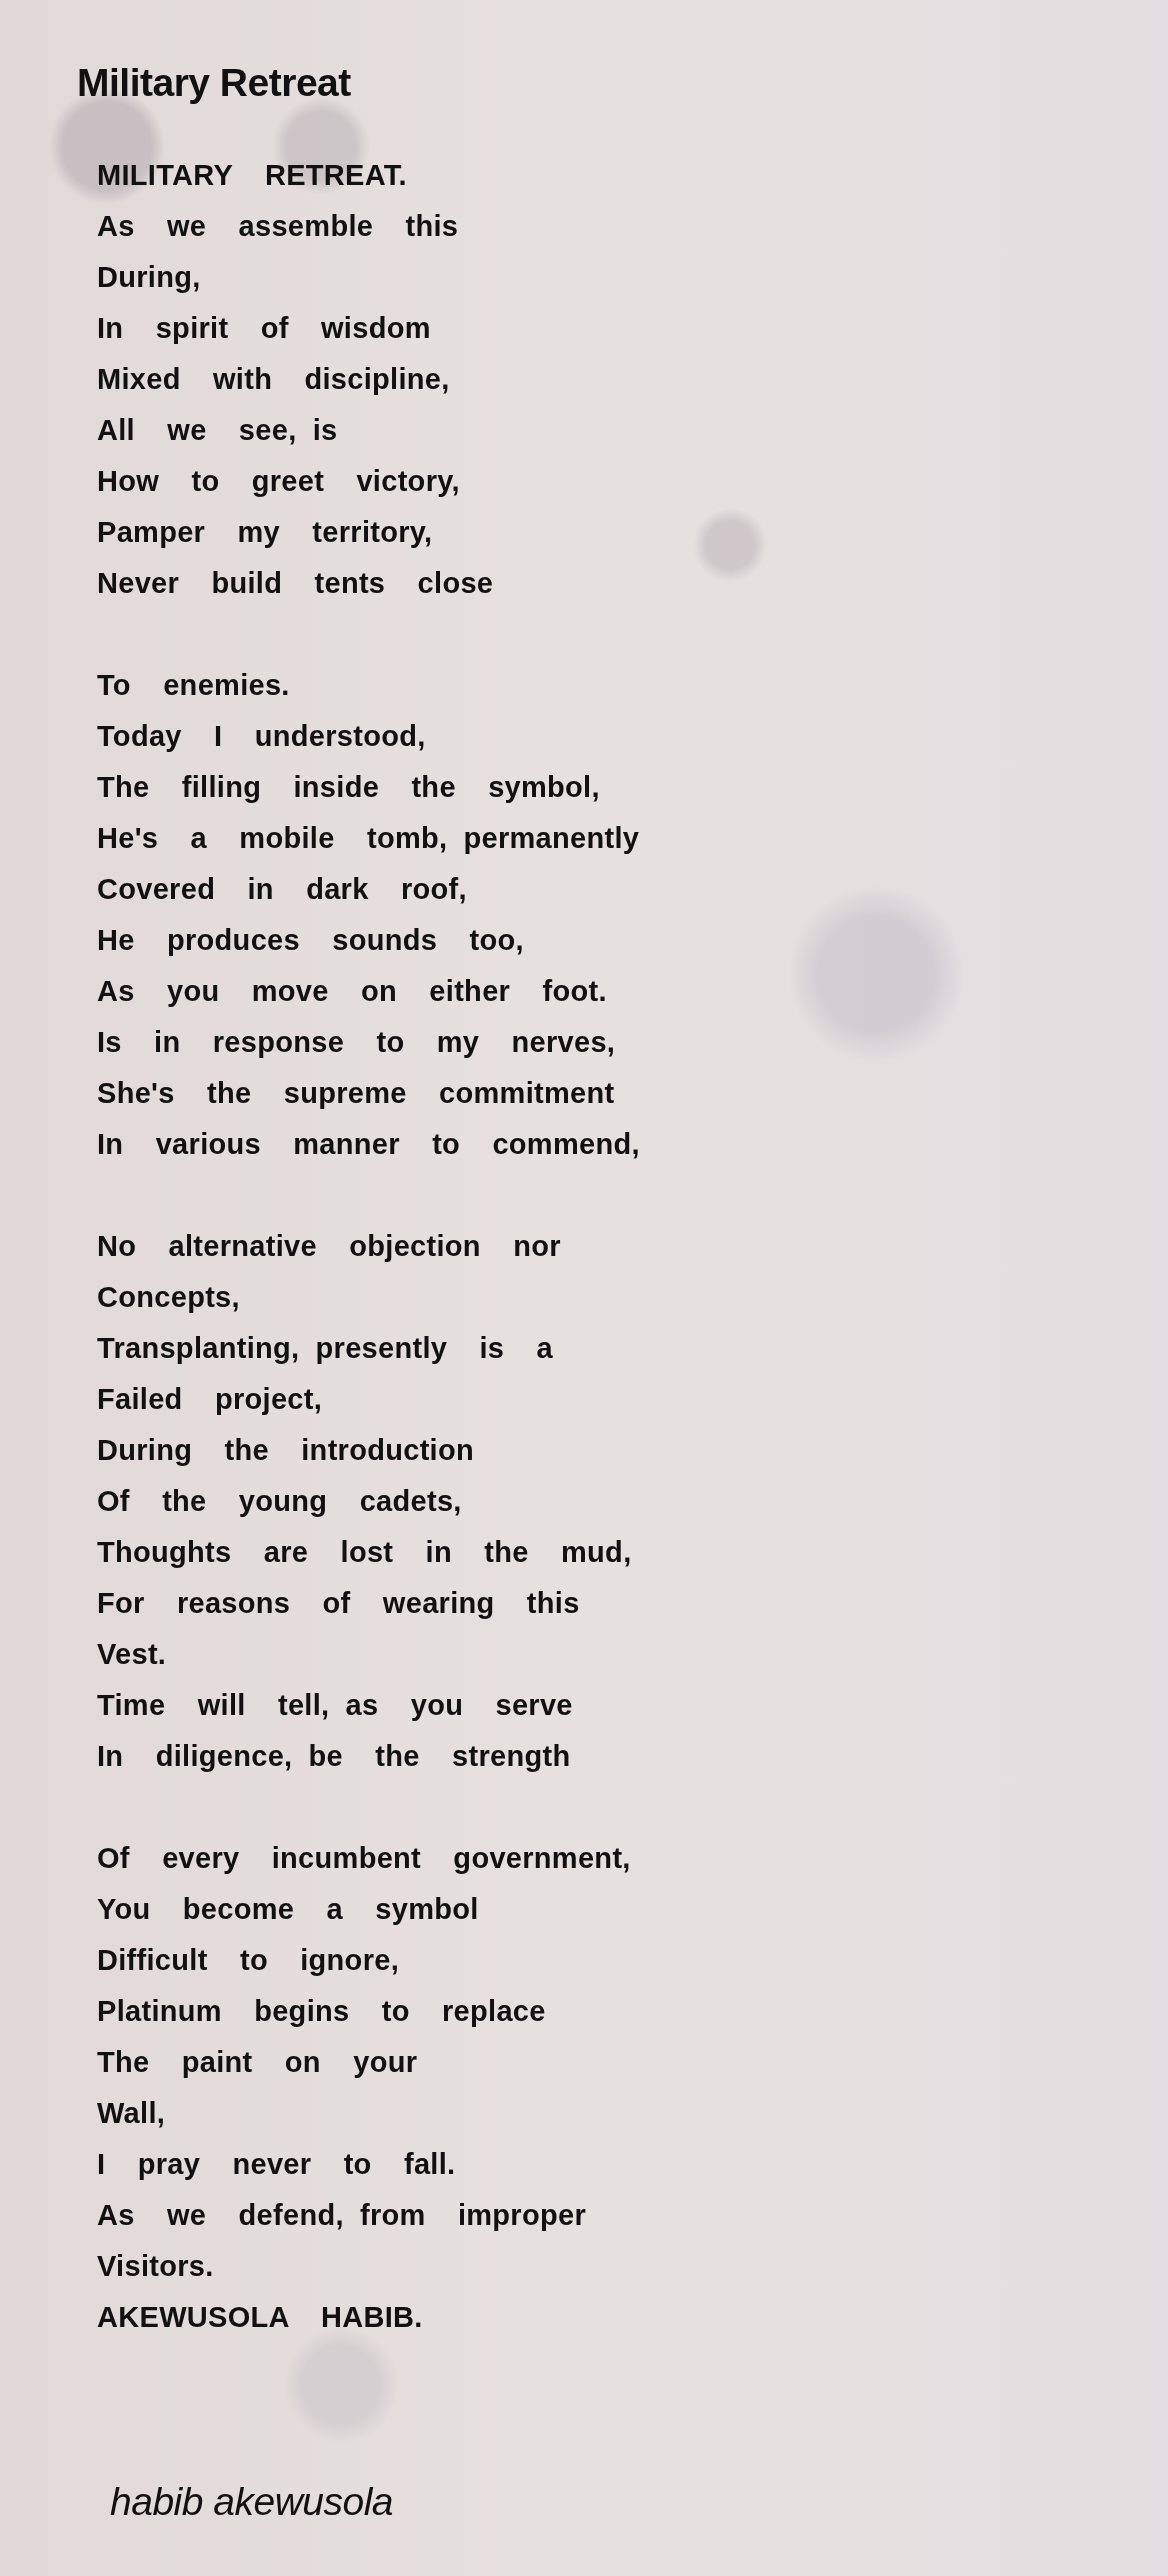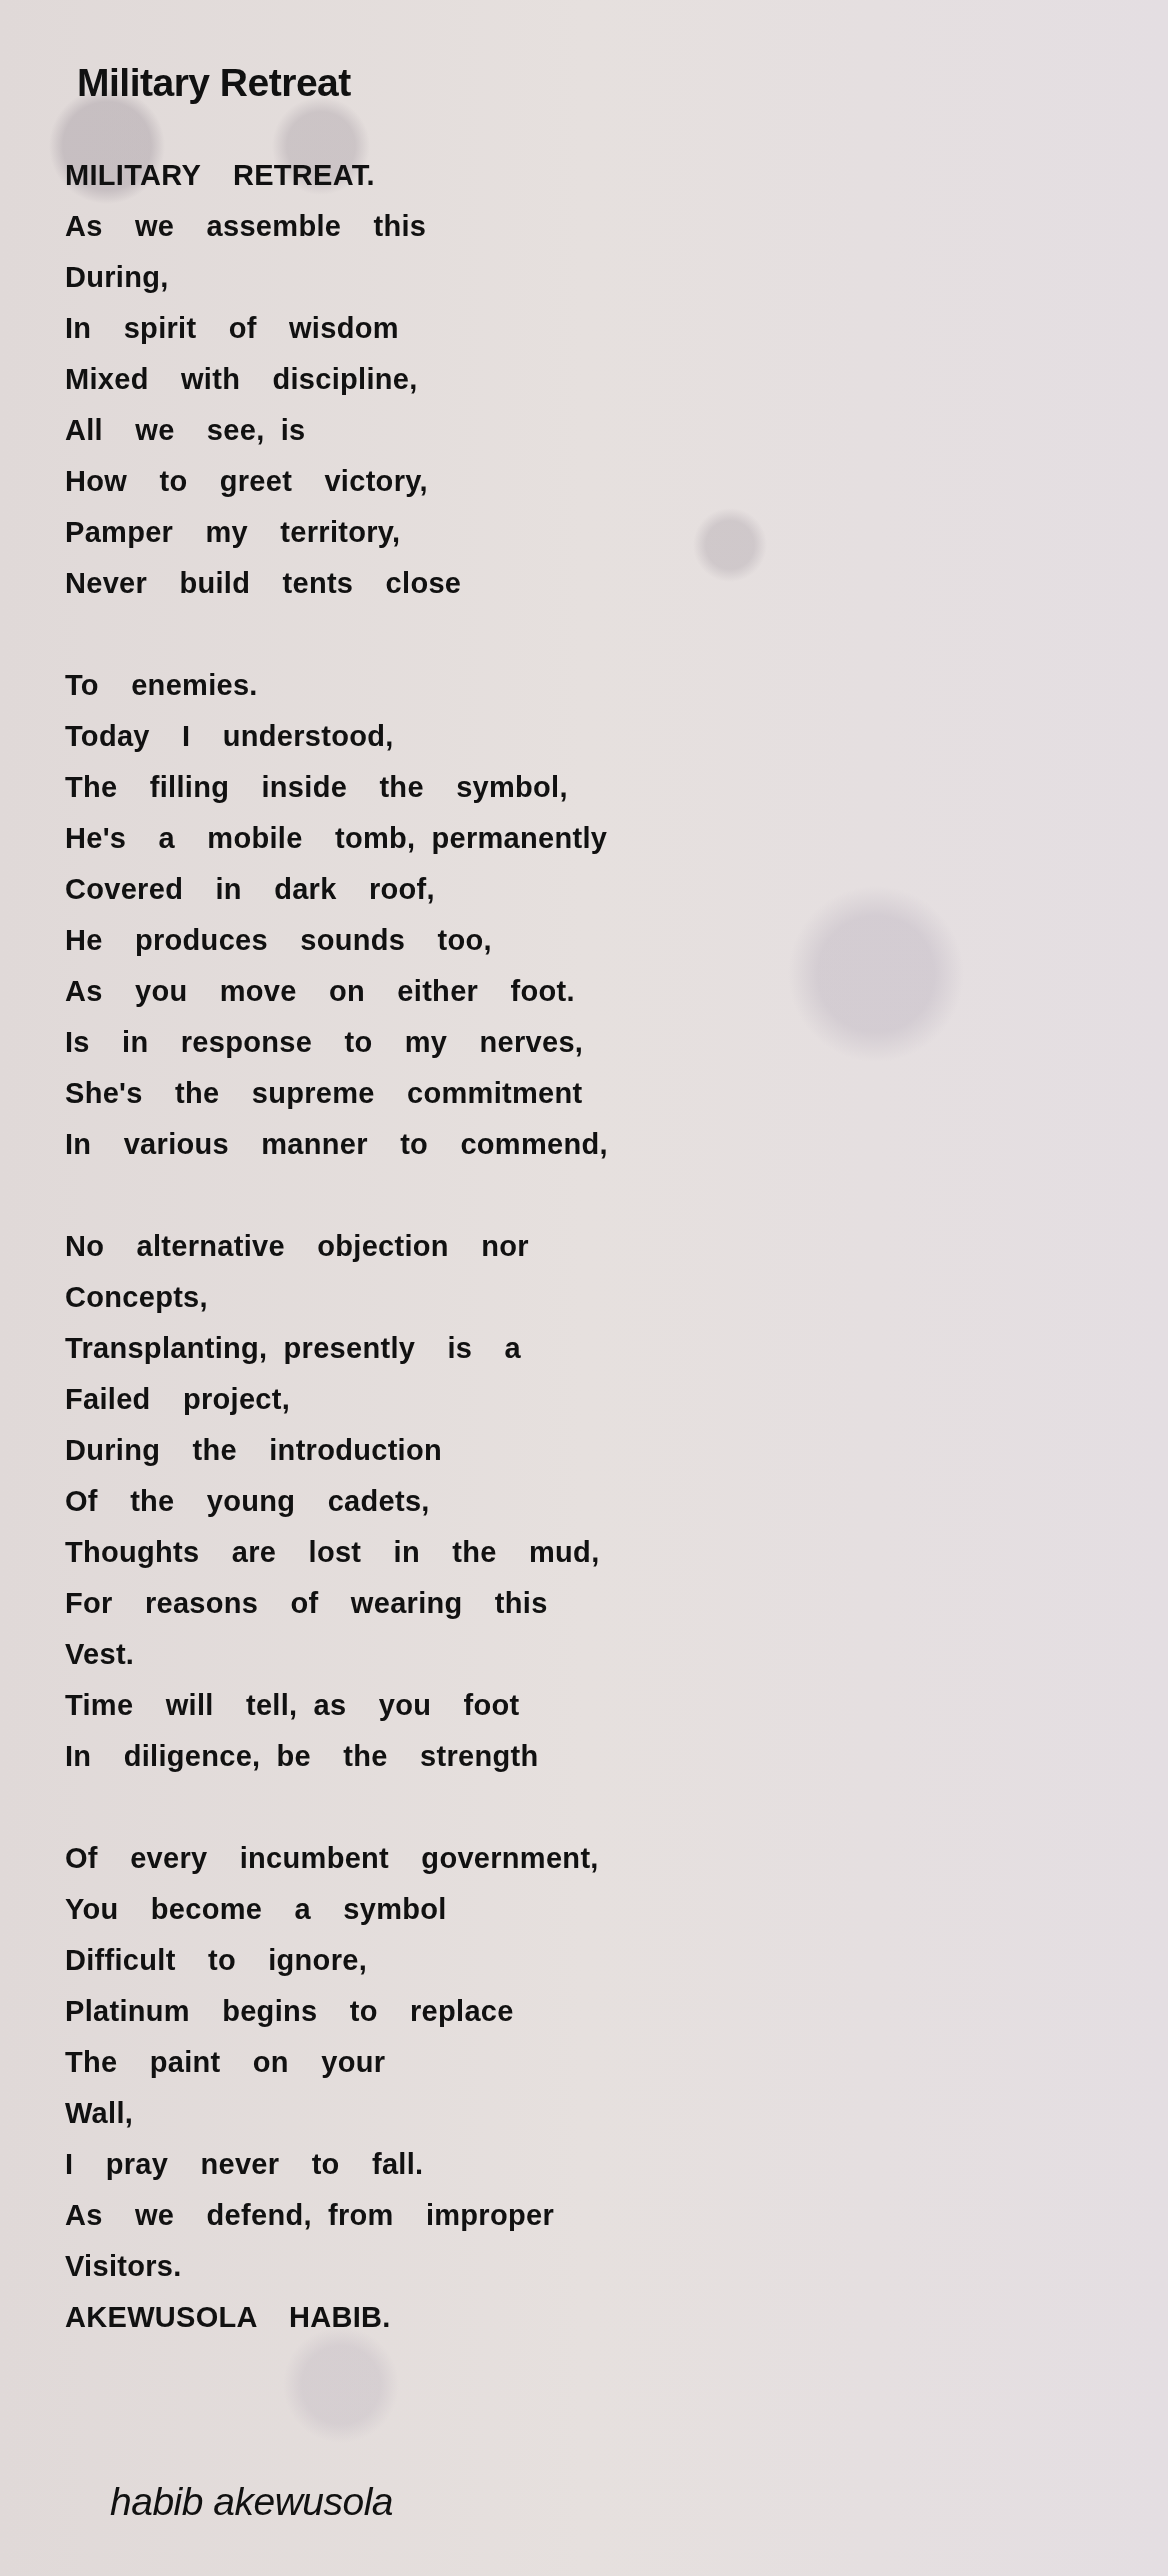--- a/index.html
+++ b/index.html
@@ -19,21 +19,21 @@
   }
   .title {
     position: absolute; left: 65px; top: 49px;
     font-size: 39px; font-weight: bold; margin: 12px; letter-spacing: -0.5px;
   }
   .poem {
     position: absolute; left: 65px; top: 150px;
     font-size: 29px; font-weight: bold; line-height: 51px;
     word-spacing: 7.8px; letter-spacing: 0.3px;
   }
-  .poem .line { height: 51px; white-space: pre; }
+  .poem .line { height: 51px; white-space: pre; margin-left: 32px; }
   .author {
     position: absolute; left: 67px; top: 2480px;
     font-size: 39px; font-style: italic; letter-spacing: -0.5px; margin-left: 43px;
   }
 </style>
 </head>
 <body>
 
 <h1 class="title">Military Retreat</h1>
 <div class="poem" id="poem">
@@ -60,21 +60,21 @@
     <div class="line"></div>
     <div class="line">No  alternative  objection  nor</div>
     <div class="line">Concepts,</div>
     <div class="line">Transplanting, presently  is  a</div>
     <div class="line">Failed  project,</div>
     <div class="line">During  the  introduction</div>
     <div class="line">Of  the  young  cadets,</div>
     <div class="line">Thoughts  are  lost  in  the  mud,</div>
     <div class="line">For  reasons  of  wearing  this</div>
     <div class="line">Vest.</div>
-    <div class="line">Time  will  tell, as  you  foot</div>
+    <div class="line">Time  will  tell, as  you  serve</div>
     <div class="line">In  diligence, be  the  strength</div>
     <div class="line"></div>
     <div class="line">Of  every  incumbent  government,</div>
     <div class="line">You  become  a  symbol</div>
     <div class="line">Difficult  to  ignore,</div>
     <div class="line">Platinum  begins  to  replace</div>
     <div class="line">The  paint  on  your</div>
     <div class="line">Wall,</div>
     <div class="line">I  pray  never  to  fall.</div>
     <div class="line">As  we  defend, from  improper</div>

